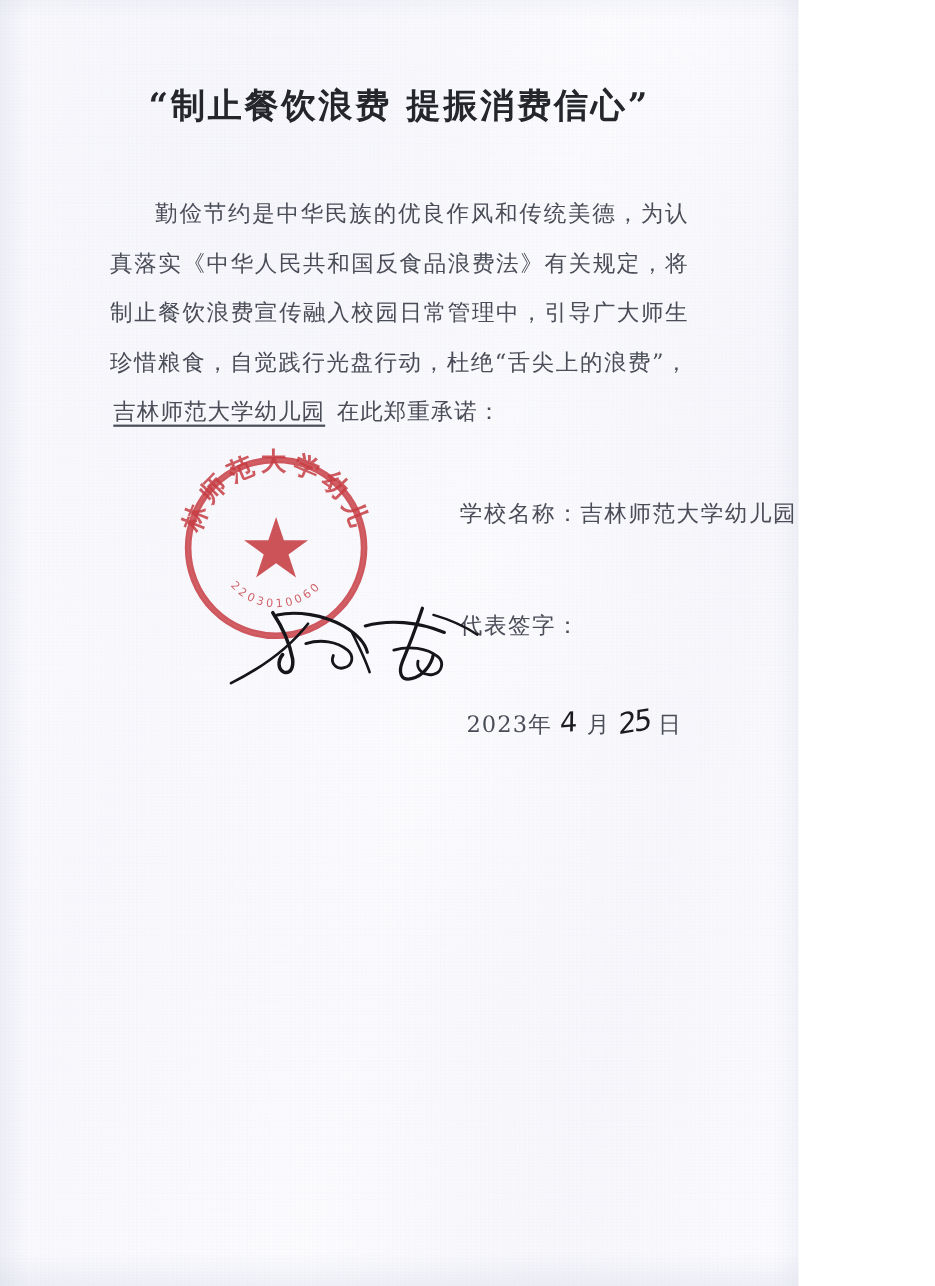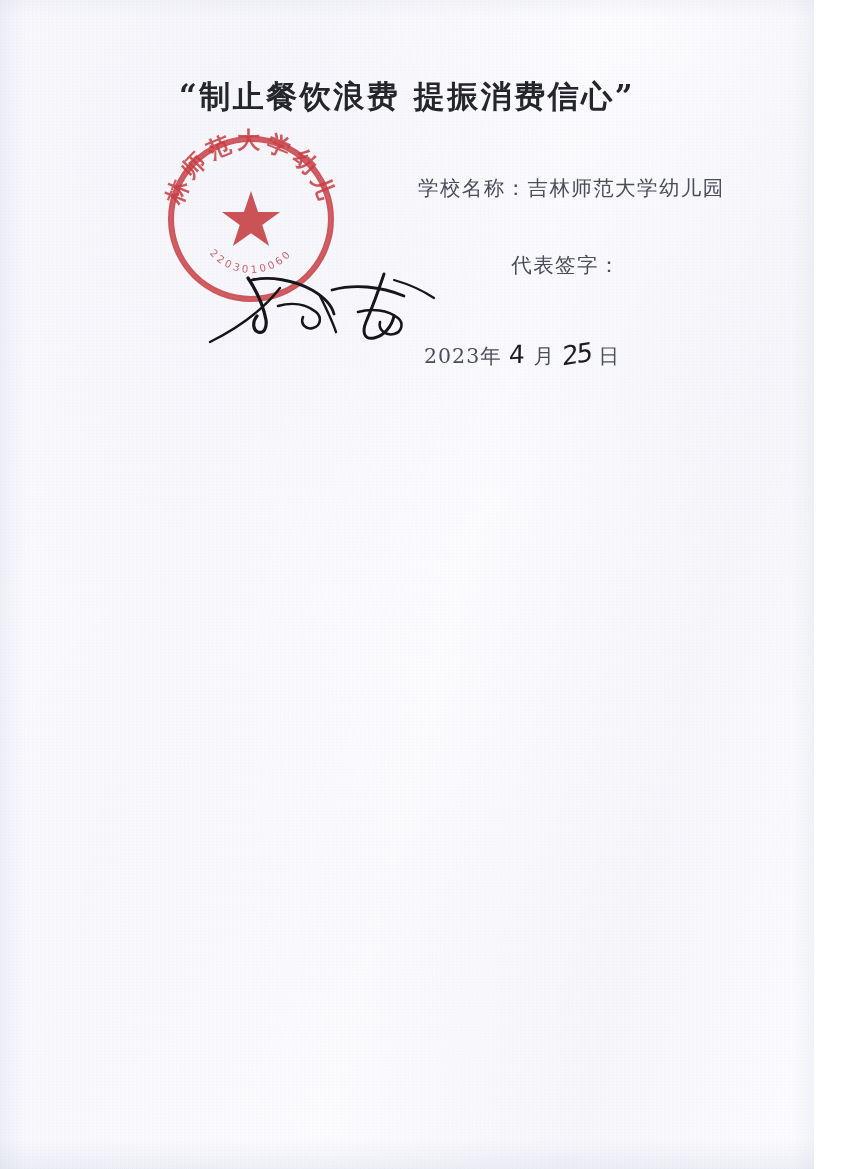--- a/index.html
+++ b/index.html
@@ -9,21 +9,21 @@
     background: #ffffff;
   }
 
   body {
     font-family: "DejaVu Sans", "Liberation Sans", sans-serif;
   }
 
   
   .page {
     position: relative;
-    width: 814px;
+    width: 726px;
     height: 1169px;
     overflow: hidden;
     background:
       radial-gradient(circle at 22% 12%, rgba(120,130,170,0.030) 0%, rgba(255,255,255,0) 42%),
       radial-gradient(circle at 78% 30%, rgba(120,130,170,0.024) 0%, rgba(255,255,255,0) 40%),
       radial-gradient(circle at 48% 78%, rgba(120,130,170,0.022) 0%, rgba(255,255,255,0) 45%),
       linear-gradient(104deg, #fbfbfe 0%, #f9f9fd 28%, #fdfdff 55%, #f8f8fc 78%, #fcfcff 100%);
     box-sizing: border-box;
   }
 
@@ -110,21 +110,21 @@
     font-family: "DejaVu Serif", "Liberation Serif", serif;
     font-size: 20.5px;
     color: #4a4d57;
     letter-spacing: 1.4px;
     line-height: 1;
     white-space: nowrap;
     position: relative;
     z-index: 4;
   }
   .sign-row.school { margin-bottom: 14px; }
-  .sign-row.rep    { margin-top: 56px; text-align: center; }
+  .sign-row.rep    { margin-top: 80px; }
   .sign-row.date   { margin-top: 66px; padding-left: 6px; }
 
   .date-num {
     font-family: "DejaVu Serif", "Liberation Serif", serif;
     letter-spacing: 1px;
   }
   .hand-val {
     display: inline-block;
     font-family: "DejaVu Sans", "Liberation Sans", sans-serif;
     font-size: 25px;
@@ -180,20 +180,21 @@
   <div class="edge-shade"></div>
 
   <div class="content">
 
     <div class="title-block">
       <div class="title-line first">“制止餐饮浪费  提振消费信心”</div>
     </div>
 
     <div class="body-block">
 
+      <p class="para p1"><span>勤俭节约是中华民族的优良作风和传统美德，为认真落实《中华人民共和国反食品浪费法》有关规定，将制止餐饮浪费宣传融入校园日常管理中，引导广大师生珍惜粮食，自觉践行光盘行动，杜绝“舌尖上的浪费”，</span><span class="fill-name">吉林师范大学幼儿园</span><span> 在此郑重承诺：</span></p>
 
 
     </div>
 
     <div class="sign-block">
 
       <svg class="seal" viewBox="0 0 200 200">
         <defs>
           <path id="arcTop" d="M 100,100 m -76,0 a 76,76 0 1 1 152,0" fill="none"></path>
           <path id="arcBot" d="M 100,100 m -58,0 a 58,58 0 1 0 116,0" fill="none"></path>

